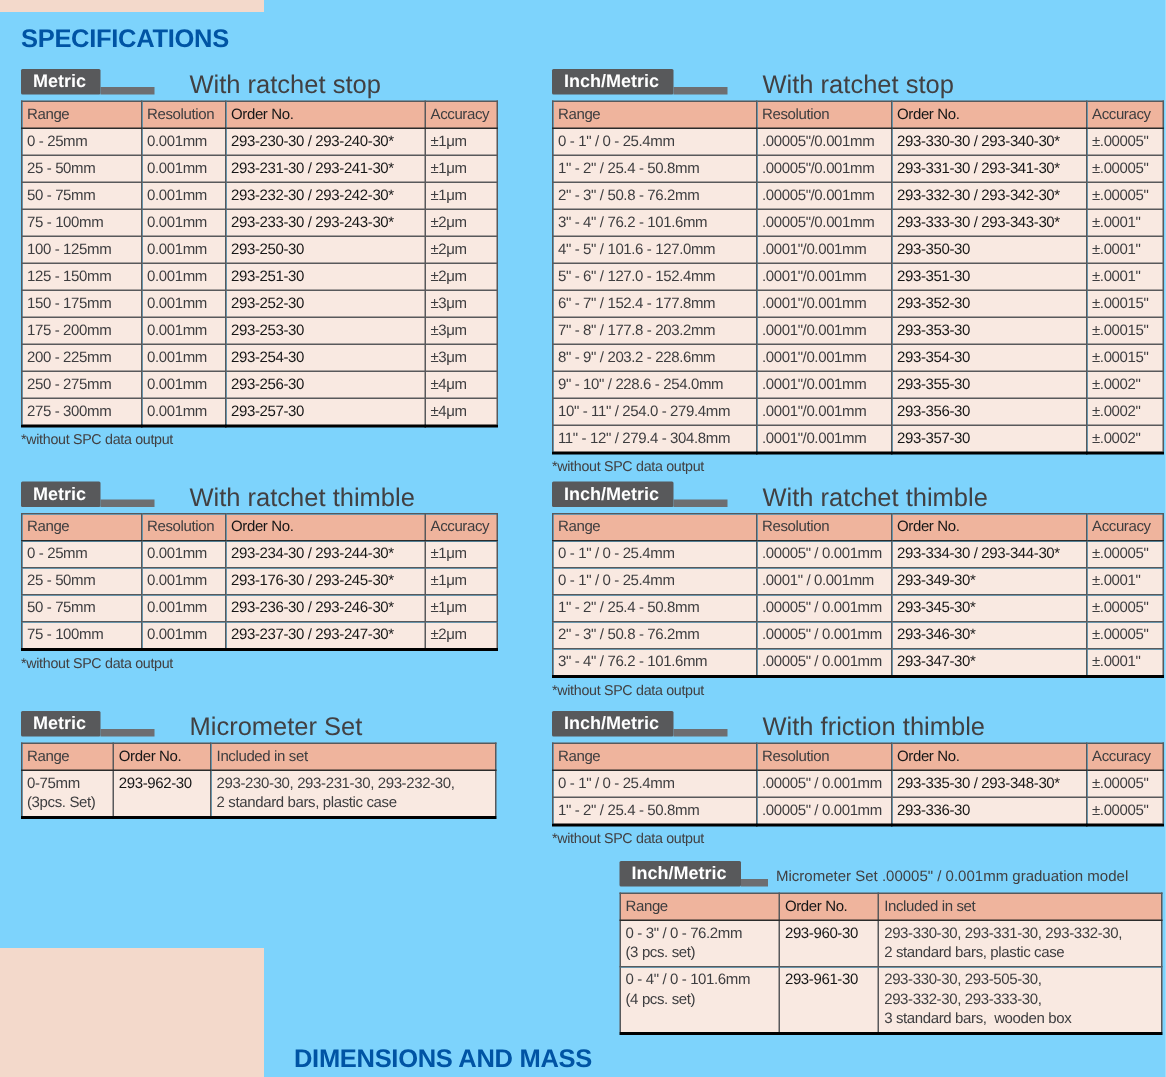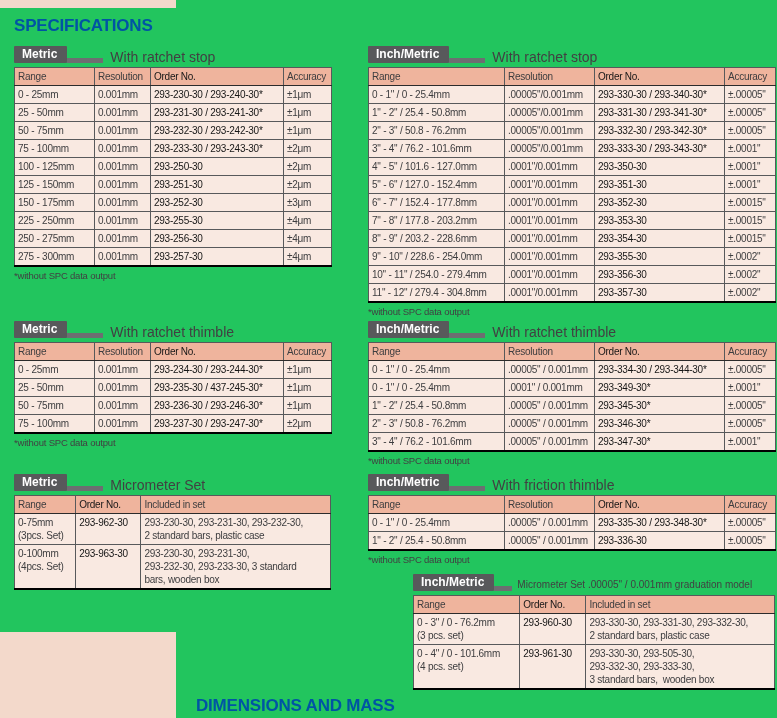--- a/index.html
+++ b/index.html
@@ -1,17 +1,17 @@
 <!DOCTYPE html>
 <html><head>
 <meta charset="utf-8">
 <style>
   * { margin:0; padding:0; box-sizing:border-box; }
   body { background:#fff; font-family:"Liberation Sans","DejaVu Sans",sans-serif; }
-  #page { position:relative; width:777px; height:718px; background:#22c55e; overflow:hidden; }
+  #page { position:relative; width:777px; height:718px; background:#7dd3fc; overflow:hidden; }
 
   .top-bar { position:absolute; left:0; top:0; width:176px; height:8px; background:#f3d9cb; }
   .bottom-pink { position:absolute; left:0; top:632px; width:176px; height:86px; background:#f3d9cb; }
 
   #spec-title { position:absolute; left:14px; top:16px; font-size:17px; font-weight:bold;
                 color:#0054a4; letter-spacing:-0.2px; }
   #dim-title  { position:absolute; left:196px; top:696px; font-size:17px; font-weight:bold;
                 color:#0054a4; letter-spacing:-0.2px; }
 
   .section { position:absolute; }
@@ -20,21 +20,21 @@
   #sec-m-rt  { left:14px;  top:321px; width:317px; }
   #sec-im-rt { left:368px; top:321px; width:407px; }
   #sec-m-set { left:14px;  top:474px; width:317px; }
   #sec-im-ft { left:368px; top:474px; width:407px; }
   #sec-im-set{ left:413px; top:574px; width:362px; }
 
   .sec-header { display:flex; align-items:flex-end; margin-bottom:4px; height:17px; white-space:nowrap; }
   .badge { background:#58595b; color:#ffffff; font-weight:bold; font-size:12px;
            padding:1px 10px 2px 8px; line-height:14px; border-radius:1px; }
   .badge-tail { width:36px; height:5px; background:#6d6e71; }
-  .sec-header .subtitle { font-size:14px; color:#414042; margin-left:7px; line-height:12px; }
+  .sec-header .subtitle { font-size:17px; color:#414042; margin-left:23px; line-height:12px; }
   #sec-im-set .subtitle { font-size:10px; margin-left:5px; }
   #sec-im-set .badge-tail { width:18px; }
 
   table { border-collapse:collapse; width:100%; table-layout:fixed;
           border-top:1.5px solid #000; border-bottom:2px solid #000;
           border-left:1px solid #58595b; border-right:1px solid #58595b; }
   th, td { border:0.75px solid #58595b; font-size:10px; padding:2px 3px;
            white-space:pre; overflow:hidden; text-align:left; vertical-align:top;
            color:#3d3d3f; font-weight:normal; line-height:13px; letter-spacing:-0.25px; }
   th { background:#efb49d; border-bottom:1px solid #2b2b2b;margin-top:16px; }
@@ -104,24 +104,30 @@
             <td class="bold-col">293-251-30</td>
             <td>±2μm</td>
           </tr>
           <tr>
             <td>150 - 175mm</td>
             <td>0.001mm</td>
             <td class="bold-col">293-252-30</td>
             <td>±3μm</td>
           </tr>
           <tr>
-            <td>225 - 250mm</td>
-            <td>0.001mm</td>
-            <td class="bold-col">293-255-30</td>
-            <td>±4μm</td>
+            <td>175 - 200mm</td>
+            <td>0.001mm</td>
+            <td class="bold-col">293-253-30</td>
+            <td>±3μm</td>
+          </tr>
+          <tr>
+            <td>200 - 225mm</td>
+            <td>0.001mm</td>
+            <td class="bold-col">293-254-30</td>
+            <td>±3μm</td>
           </tr>
           <tr>
             <td>250 - 275mm</td>
             <td>0.001mm</td>
             <td class="bold-col">293-256-30</td>
             <td>±4μm</td>
           </tr>
           <tr>
             <td>275 - 300mm</td>
             <td>0.001mm</td>
@@ -244,21 +250,21 @@
         <tbody>
           <tr>
             <td>0 - 25mm</td>
             <td>0.001mm</td>
             <td class="bold-col">293-234-30 / 293-244-30*</td>
             <td>±1μm</td>
           </tr>
           <tr>
             <td>25 - 50mm</td>
             <td>0.001mm</td>
-            <td class="bold-col">293-235-30 / 437-245-30*</td>
+            <td class="bold-col">293-176-30 / 293-245-30*</td>
             <td>±1μm</td>
           </tr>
           <tr>
             <td>50 - 75mm</td>
             <td>0.001mm</td>
             <td class="bold-col">293-236-30 / 293-246-30*</td>
             <td>±1μm</td>
           </tr>
           <tr>
             <td>75 - 100mm</td>
@@ -336,28 +342,20 @@
             <th style="width: 189px;">Included in set</th>
           </tr>
         </thead>
         <tbody>
           <tr>
             <td>0-75mm
 (3pcs. Set)</td>
             <td class="bold-col">293-962-30</td>
             <td>293-230-30, 293-231-30, 293-232-30,
 2 standard bars, plastic case</td>
-          </tr>
-          <tr>
-            <td>0-100mm
-(4pcs. Set)</td>
-            <td class="bold-col">293-963-30</td>
-            <td>293-230-30, 293-231-30,
-293-232-30, 293-233-30, 3 standard
-bars, wooden box</td>
           </tr>
         </tbody>
       </table>
   </div>
 
   <div class="section" id="sec-im-ft">
     <div class="sec-header">
       <span class="badge">Inch/Metric</span>
       <span class="badge-tail"></span>
       <span class="subtitle">With friction thimble</span>

